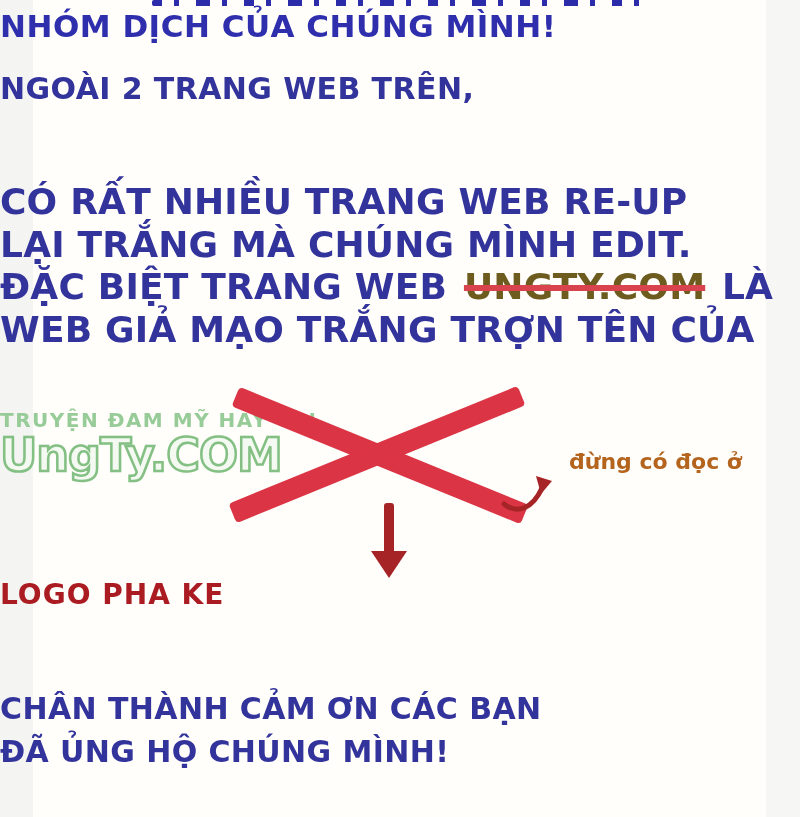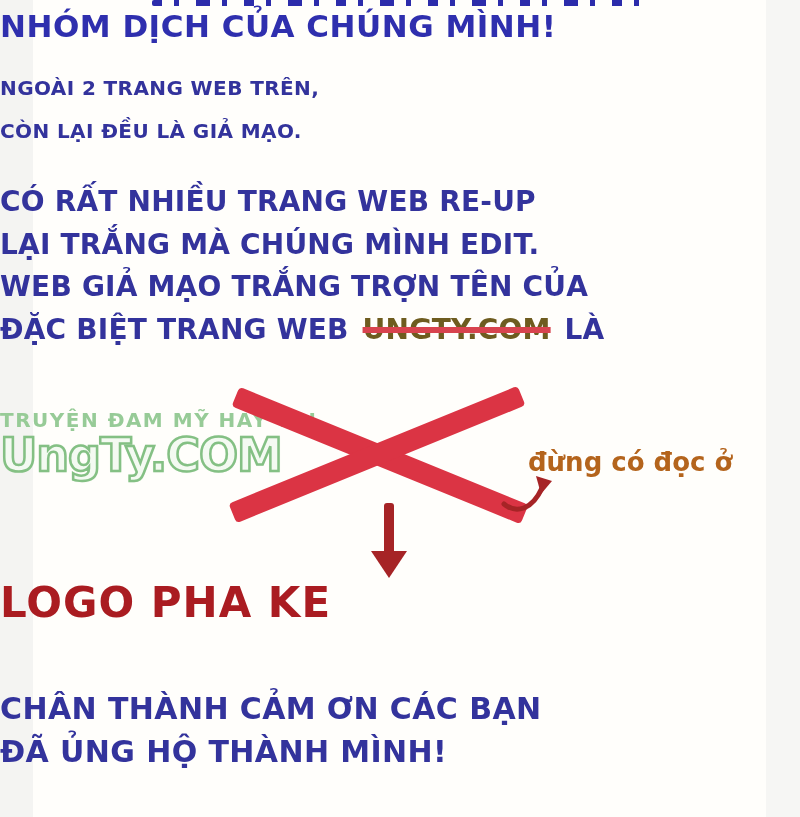--- a/index.html
+++ b/index.html
@@ -17,25 +17,25 @@
       #2c2cab 0 10px,transparent 10px 22px,
       #2c2cab 22px 27px,transparent 27px 44px,
       #2c2cab 44px 58px,transparent 58px 70px,
       #2c2cab 70px 75px,transparent 75px 92px);
   }
   .heading{
     top:5px;font-size:31px;font-weight:700;color:#2f2fae;
     letter-spacing:.5px;line-height:42px;
   }
   .intro{
-    top:67px;font-size:20px;font-weight:700;color:#33339c;
+    top:67px;font-size:30px;font-weight:700;color:#33339c;
     line-height:43px;letter-spacing:.4px;
   }
   .warning{
-    top:181px;font-size:28px;font-weight:700;color:#33339c;
+    top:181px;font-size:36px;font-weight:700;color:#33339c;
     line-height:42.5px;letter-spacing:.2px;
   }
   .struck{
     color:#6e5c1f;
     text-decoration:line-through;
     text-decoration-color:#d8434e;
     text-decoration-thickness:6px;
     padding:0 12px 0 4px;margin-right:-8px;
   }
   
@@ -55,51 +55,50 @@
   .xbar2{left:221px;top:444px;transform:rotate(-22.2deg);}
   
   .down-arrow-stem{left:384px;top:503px;width:10px;height:52px;background:#a62426;border-radius:3px;z-index:2;}
   .down-arrow-head{
     left:371px;top:551px;width:0;height:0;z-index:2;
     border-left:18px solid transparent;border-right:18px solid transparent;
     border-top:27px solid #a62426;
   }
   .curved-arrow{left:500px;top:472px;z-index:2;}
   .side-note{
-    left:528px;top:447px;width:214px;text-align:left;
-    font-size:26px;font-weight:700;color:#b4641c;line-height:30px;
+    left:528px;top:447px;width:214px;text-align:right;
+    font-size:22px;font-weight:700;color:#b4641c;line-height:30px;
     text-shadow:0 0 2px #fff;
   }
   .fake-label{
-    top:578px;font-size:42px;font-weight:700;color:#aa1c21;letter-spacing:1px;
+    top:578px;font-size:28px;font-weight:700;color:#aa1c21;letter-spacing:1px;
   }
   .thanks{
     top:687px;font-size:30px;font-weight:700;color:#33339c;
     line-height:43px;letter-spacing:.4px;
   }
 </style>
 </head>
 <body>
 
 <div>
 
   <div class="abs top-frag"></div>
 
   <div class="abs ctr heading">NHÓM DỊCH CỦA CHÚNG MÌNH!</div>
 
   <div class="abs ctr intro">
     <div>NGOÀI 2 TRANG WEB TRÊN,</div>
-    <div>CÒN LẠI ĐỀU LÀ GIẢ MẠO.</div>
   </div>
 
   <div class="abs ctr warning">
     <div>CÓ RẤT NHIỀU TRANG WEB RE-UP</div>
     <div>LẠI TRẮNG MÀ CHÚNG MÌNH EDIT.</div>
+    <div><span>ĐẶC BIỆT TRANG WEB </span><span class="struck">UNGTY.COM</span><span> LÀ</span></div>
     <div>WEB GIẢ MẠO TRẮNG TRỢN TÊN CỦA</div>
-    <div><span>ĐẶC BIỆT TRANG WEB </span><span class="struck">UNGTY.COM</span><span> LÀ</span></div>
   </div>
 
   <div class="abs ctr logo-tagline">TRUYỆN ĐAM MỸ HAY TẠI</div>
   <div class="abs ctr logo-site">UngTy.COM</div>
 
   <div class="abs xbar xbar1"></div>
   <div class="abs xbar xbar2"></div>
 
   <div class="abs down-arrow-stem"></div>
   <div class="abs down-arrow-head"></div>
@@ -110,16 +109,16 @@
   </svg>
 
   <div class="abs side-note">
     <div>đừng có đọc ở</div>
   </div>
 
   <div class="abs ctr fake-label">LOGO PHA KE</div>
 
   <div class="abs ctr thanks">
     <div>CHÂN THÀNH CẢM ƠN CÁC BẠN</div>
-    <div>ĐÃ ỦNG HỘ THÀNH MÌNH!</div>
+    <div>ĐÃ ỦNG HỘ CHÚNG MÌNH!</div>
   </div>
 
 </div>
 
 </body></html>

